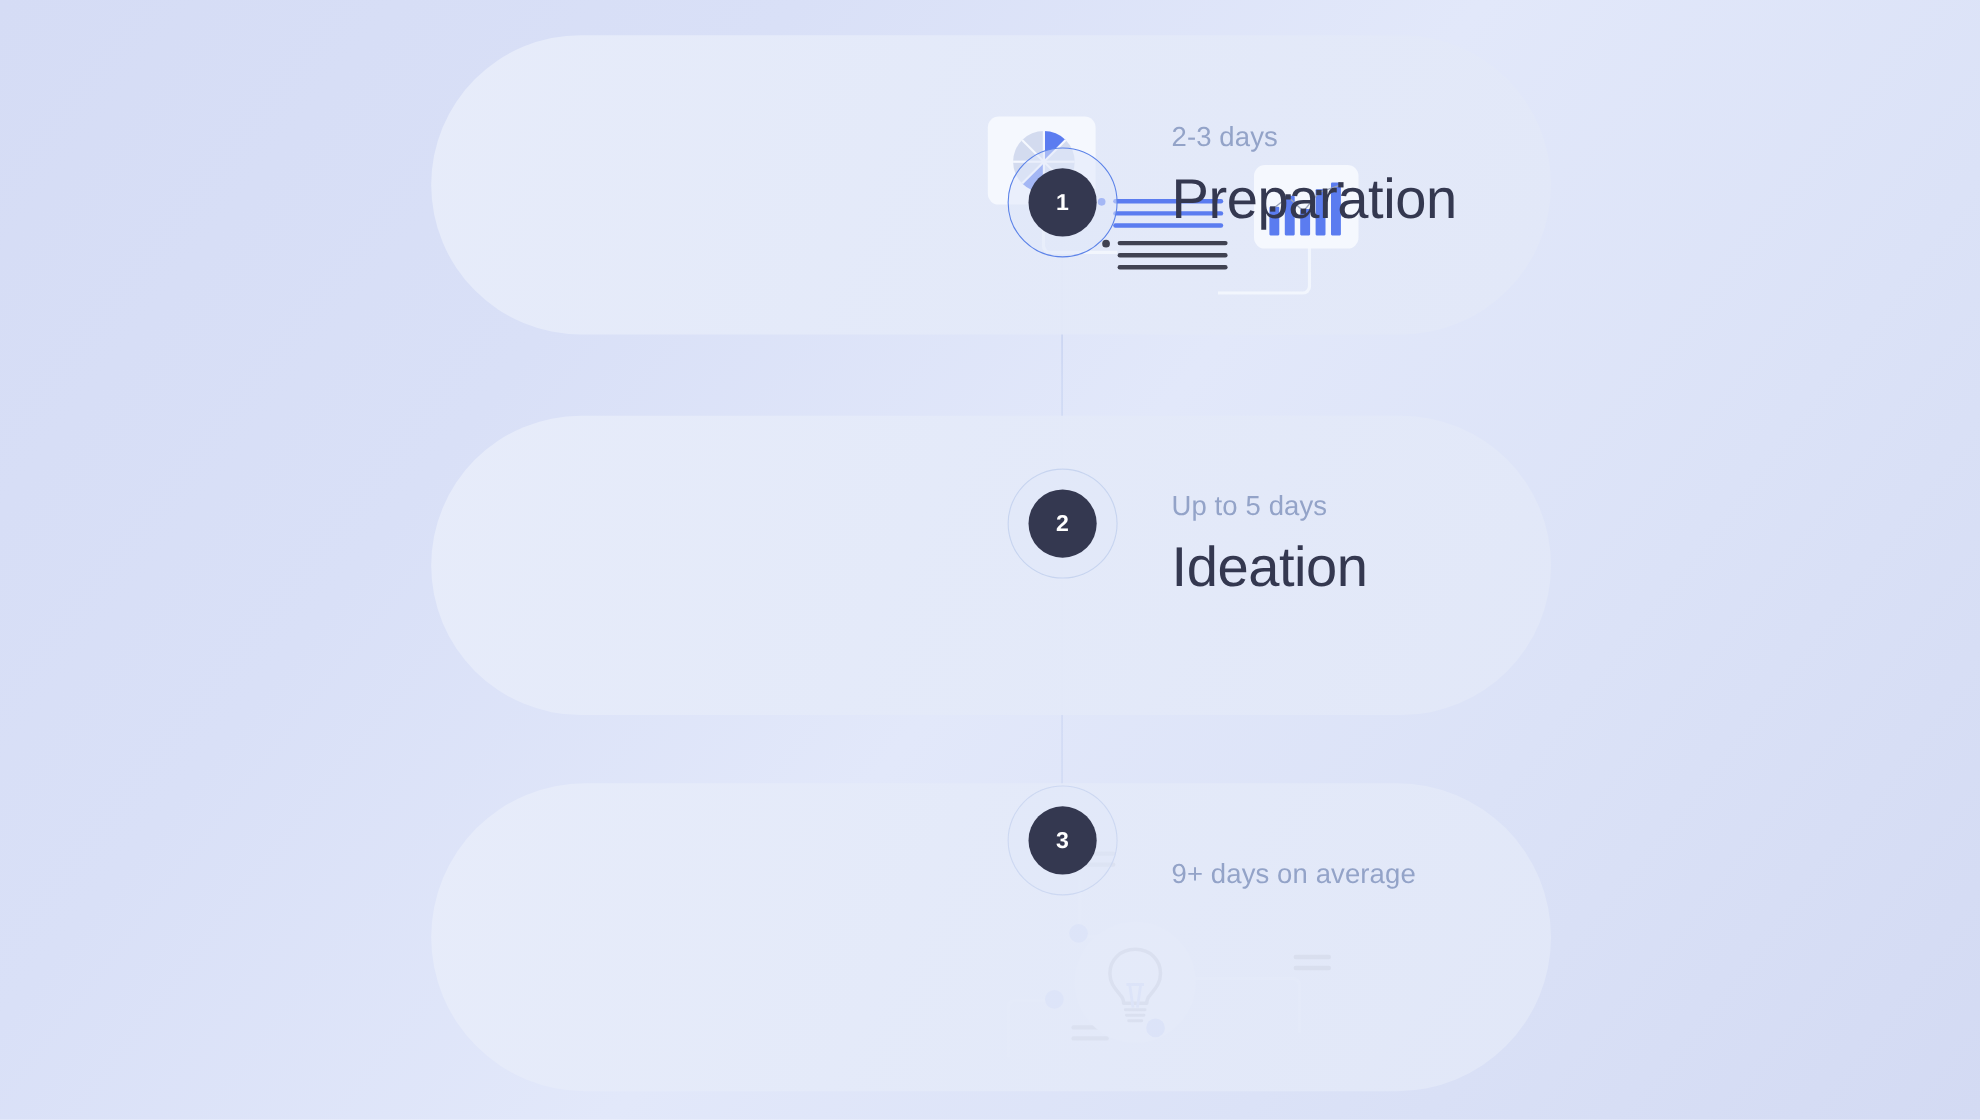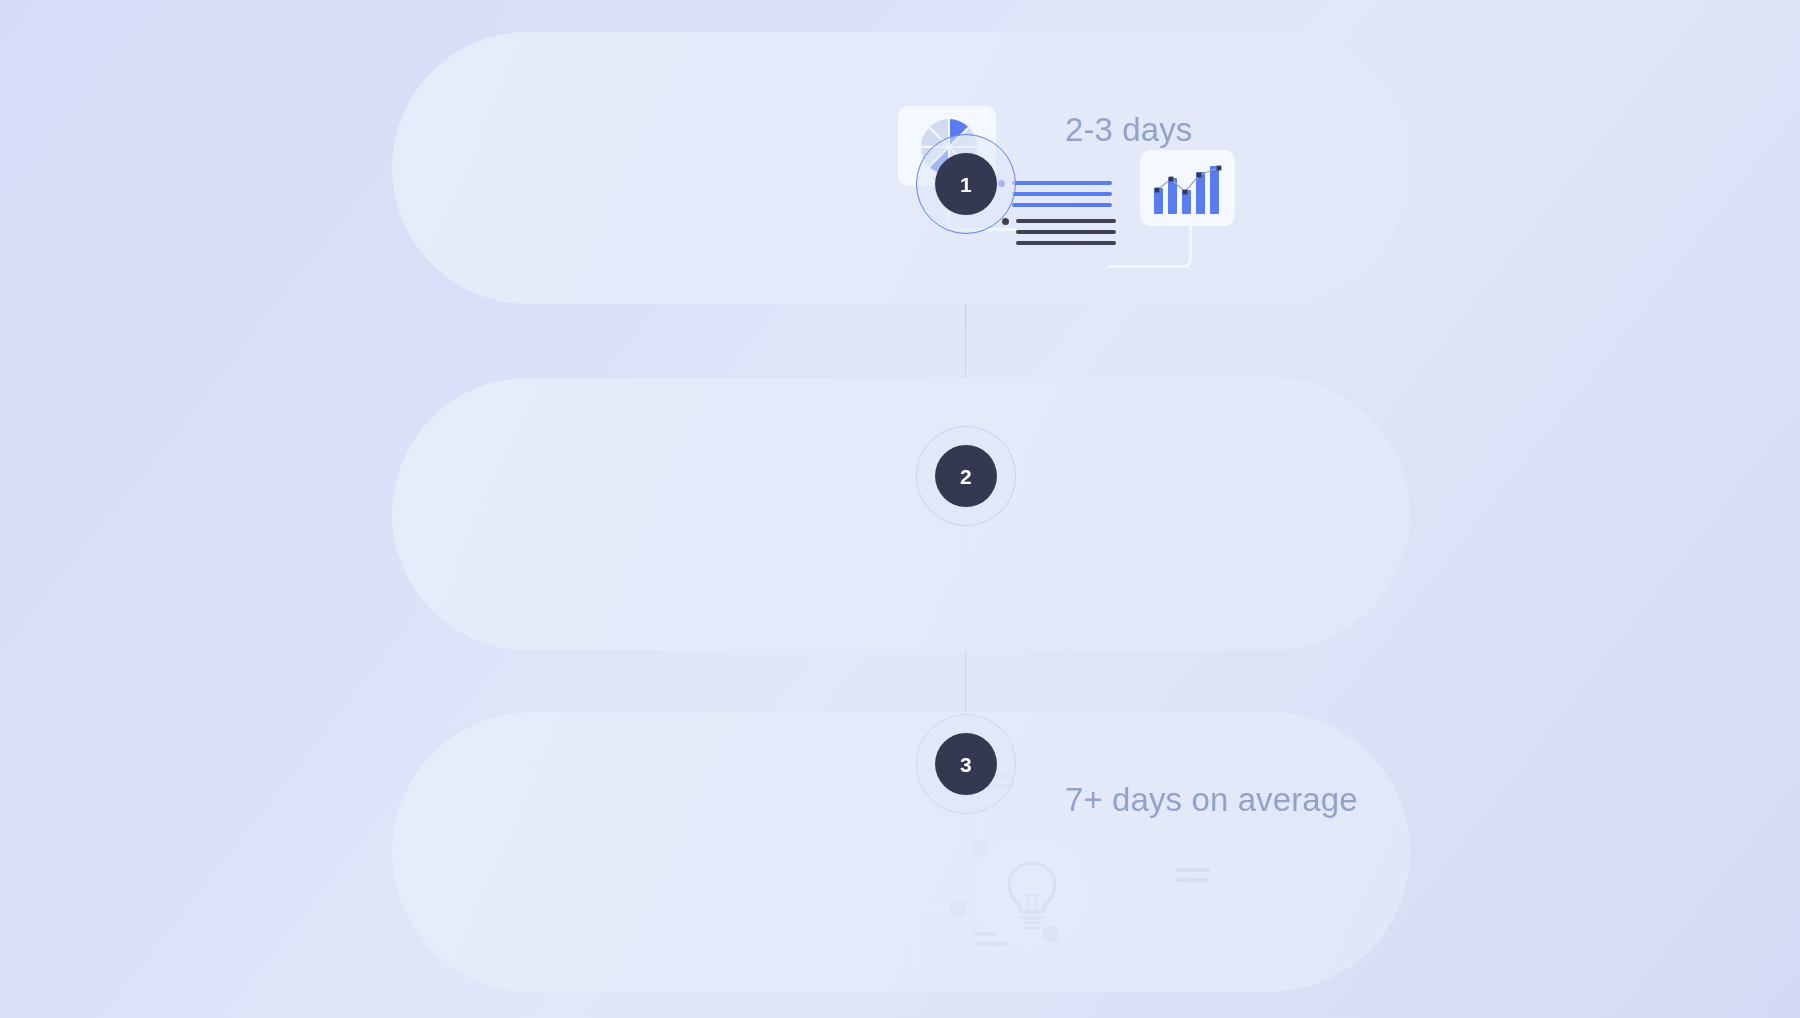--- a/index.html
+++ b/index.html
@@ -100,21 +100,21 @@
   .steptext {
     position: absolute;
     left: 1065px;
     z-index: 6;
   }
   .steptext--1 { top: 110px; }
   .steptext--2 { top: 445px; }
   .steptext--3 { top: 780px; }
 
   .duration {
-    font-size: 33px;
+    font-size: 25px;
     color: #93a3c8;
     letter-spacing: 0.1px;
     line-height: 1.2;
     margin: 0 0 14px 0;
     white-space: nowrap;
   }
   .title {
     font-size: 51px;
     color: #343850;
     letter-spacing: -0.4px;
@@ -267,20 +267,21 @@
   </div>
 
   <div class="badge badge--1">
     <div class="badge-disc">
       <span class="badge-num">1</span>
     </div>
   </div>
 
   <div class="steptext steptext--1">
     <p class="duration">2-3 days</p>
+    <h2 class="title">Preparation</h2>
   </div>
 
   <div class="card card--2">
 
     <div class="illus2">
 
       <div class="wire wire-tl"></div>
       <div class="wire wire-l"></div>
       <div class="wire wire-r"></div>
 
@@ -310,29 +311,33 @@
       <div class="node node--br"></div>
     </div>
   </div>
 
   <div class="badge badge--2">
     <div class="badge-disc">
       <span class="badge-num">2</span>
     </div>
   </div>
 
+  <div class="steptext steptext--2">
+    <p class="duration">Up to 5 days</p>
+    <h2 class="title">Ideation</h2>
+  </div>
 
   <div class="card card--3">
 
     
   </div>
 
   <div class="badge badge--3">
     <div class="badge-disc">
       <span class="badge-num">3</span>
     </div>
   </div>
 
   <div class="steptext steptext--3">
-    <p class="duration">7+ days on average</p>
+    <p class="duration">9+ days on average</p>
   </div>
 
 </div>
 
 </body></html>

